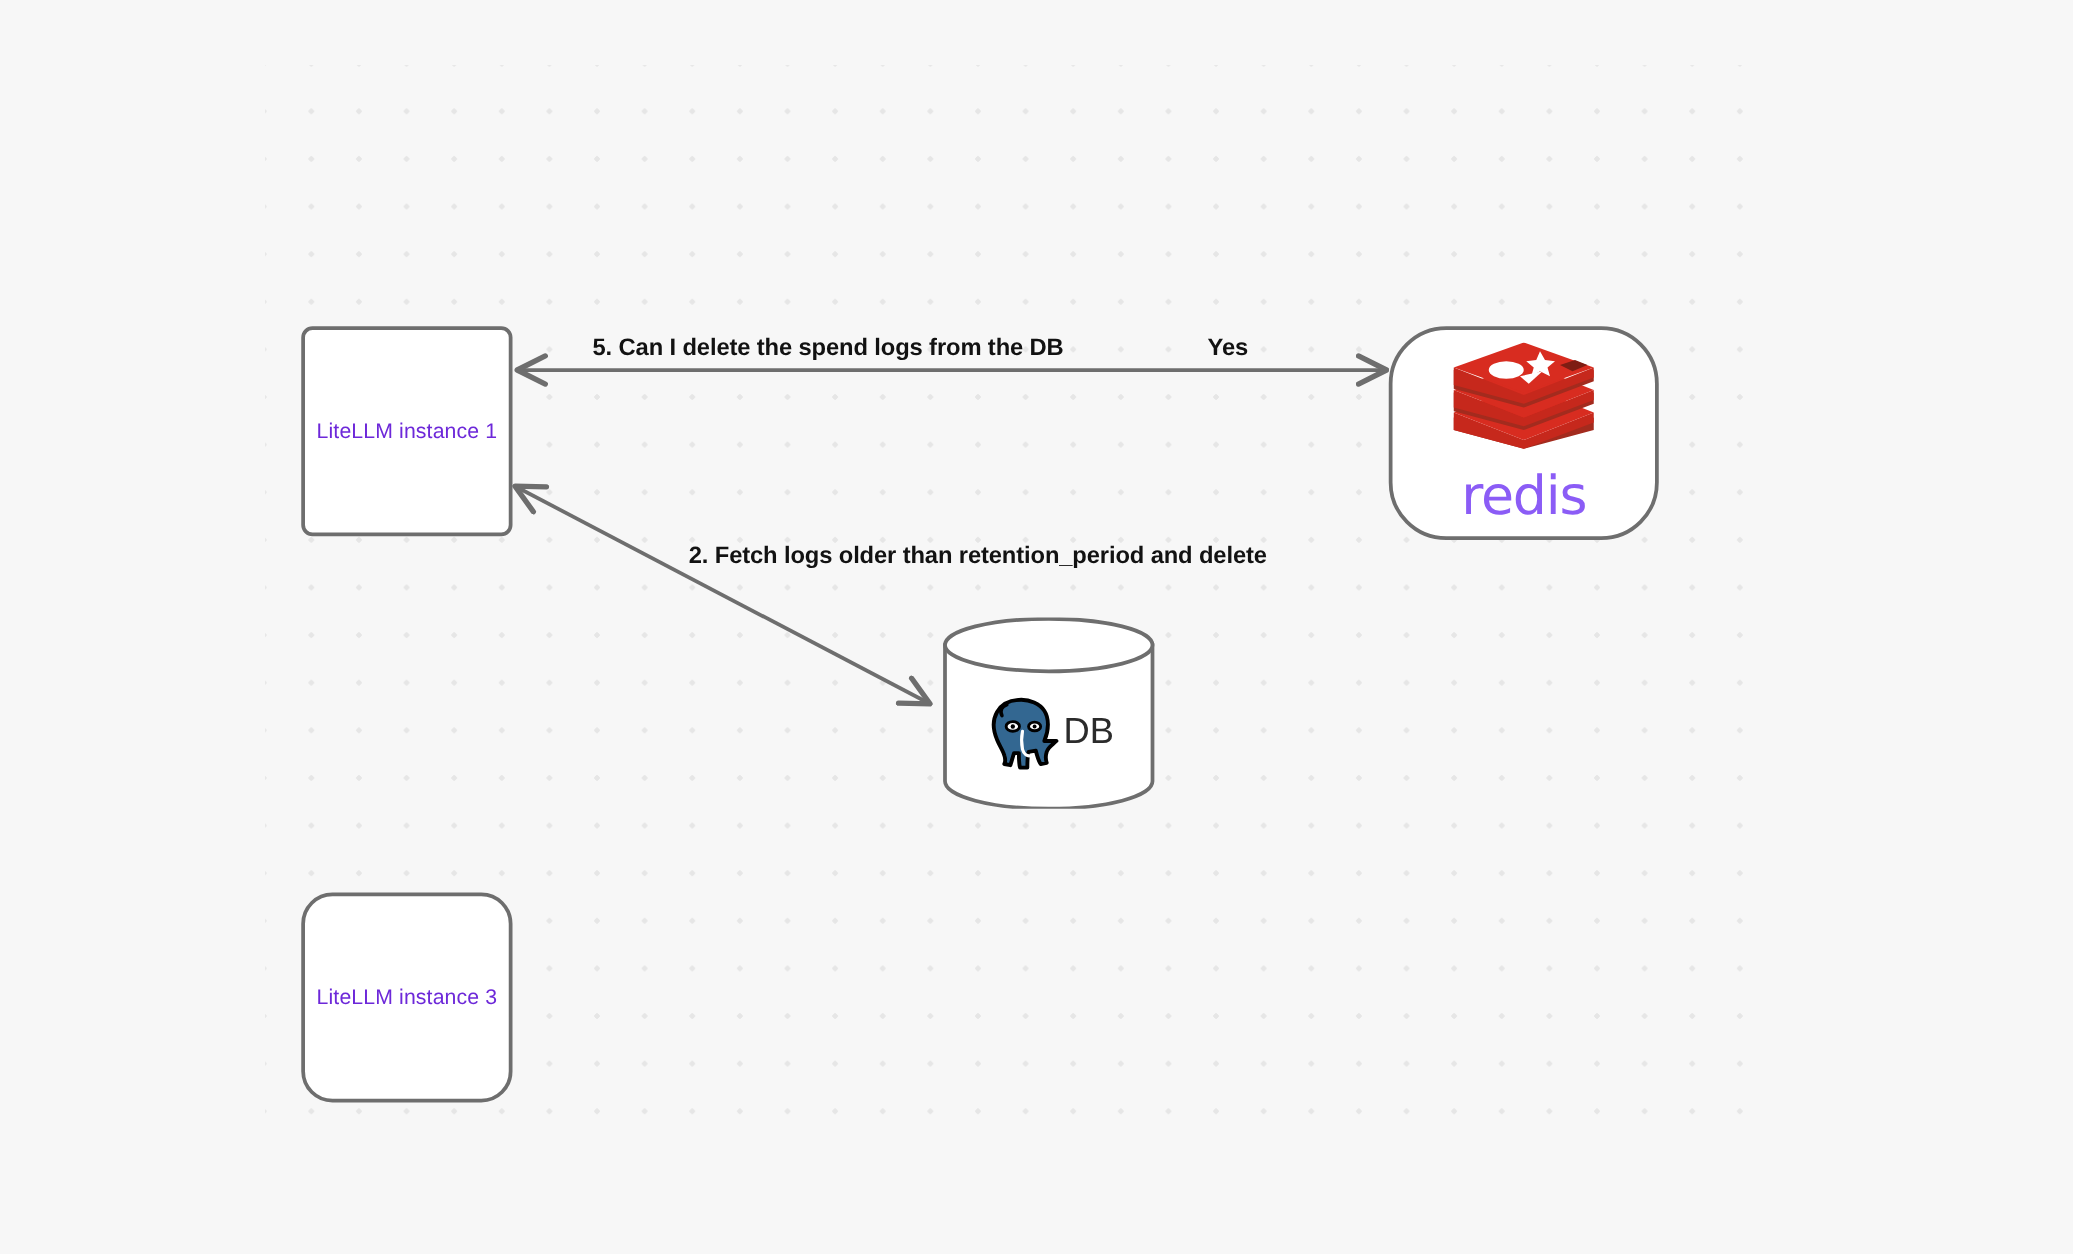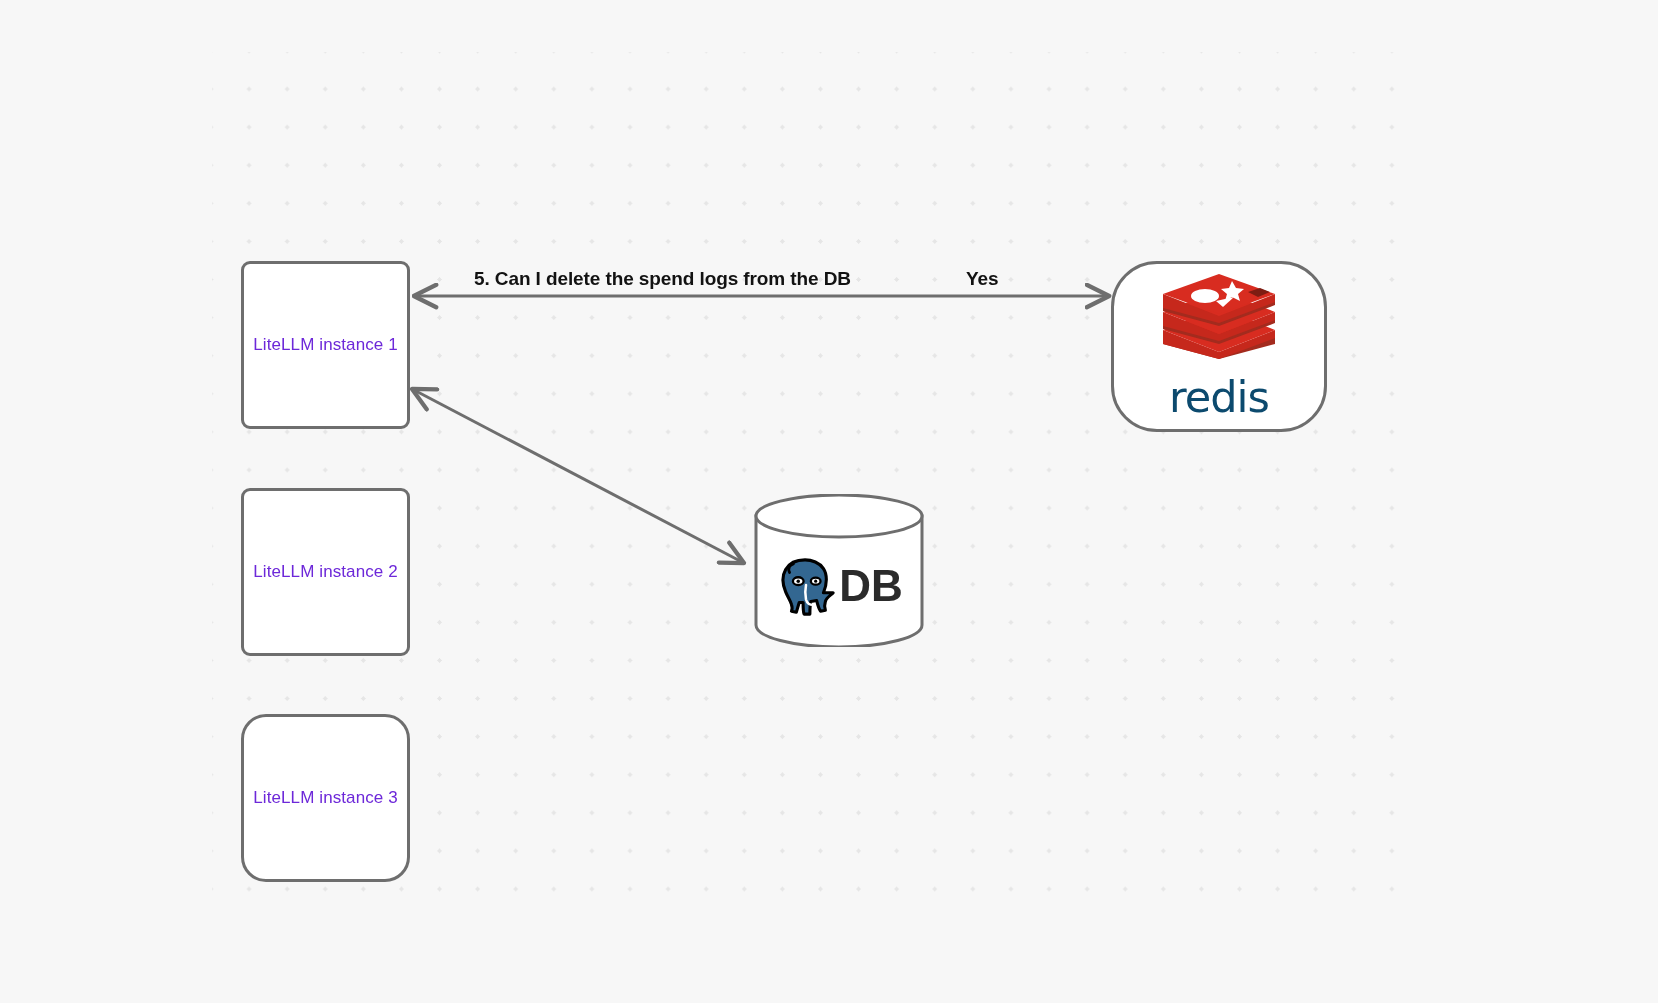--- a/index.html
+++ b/index.html
@@ -64,21 +64,21 @@
     box-sizing: border-box;
     display: flex;
     flex-direction: column;
     align-items: center;
     justify-content: center;
   }
   #redis-logo-wrap { display:flex; flex-direction:column; align-items:center; }
   .redis-word {
     font-family: "DejaVu Sans", sans-serif;
     font-size: 43px;
-    color: #0c4a6e;
+    color: #8b5cf6;
     font-weight: 400;
     line-height: 1;
     letter-spacing: -1px;
     margin-top: 16px;
   }
 
   
   #db-node {
     position: absolute;
     left: 753px;
@@ -91,23 +91,23 @@
     inset: 0;
     display: flex;
     align-items: center;
     justify-content: center;
     gap: 2px;
     padding-top: 30px;
     box-sizing: border-box;
   }
   .db-word {
     font-family: "Liberation Sans", sans-serif;
-    font-size: 44px;
+    font-size: 29px;
     color: #2b2b2b;
-    font-weight: 700;
+    font-weight: 400;
     line-height: 1;
   }
 
   
   .edge-label {
     position: absolute;
     font-size: 19px;
     font-weight: 700;
     color: #121212;
     white-space: nowrap;
@@ -143,23 +143,20 @@
 
     <line x1="416" y1="296" x2="1107" y2="296" stroke="#6e6e6e" stroke-width="3" marker-start="url(#arrow-start)" marker-end="url(#arrow-end)"></line>
 
     <line x1="414" y1="390" x2="742" y2="562" stroke="#6e6e6e" stroke-width="3" marker-start="url(#arrow-start)" marker-end="url(#arrow-end)"></line>
   </svg>
 
   <div class="node-box" id="litellm-1">
     <span class="node-label">LiteLLM instance 1</span>
   </div>
 
-  <div class="node-box" id="litellm-2">
-    <span class="node-label">LiteLLM instance 2</span>
-  </div>
 
   <div class="node-box" id="litellm-3">
     <span class="node-label">LiteLLM instance 3</span>
   </div>
 
   <div id="redis-node">
     <div id="redis-logo-wrap">
       <svg width="118" height="86" viewBox="0 0 118 86" xmlns="http://www.w3.org/2000/svg">
 
         <path d="M3 60 L59 84 L115 60 L115 70 L59 85 L3 70 Z" fill="#a32b1e"></path>
@@ -206,14 +203,15 @@
         <path d="M15 18 c-2 -4 0 -8 4 -9" fill="none" stroke="#000000" stroke-width="3" stroke-linecap="round"></path>
       </svg>
       <span class="db-word">DB</span>
     </div>
   </div>
 
   <div class="edge-label" id="label-step1">5.  Can I delete the spend logs from the DB</div>
 
   <div class="edge-label" id="label-yes">Yes</div>
 
+  <div class="edge-label" id="label-step2">2.  Fetch logs older than retention_period and delete</div>
 
 </div>
 
 </body></html>

